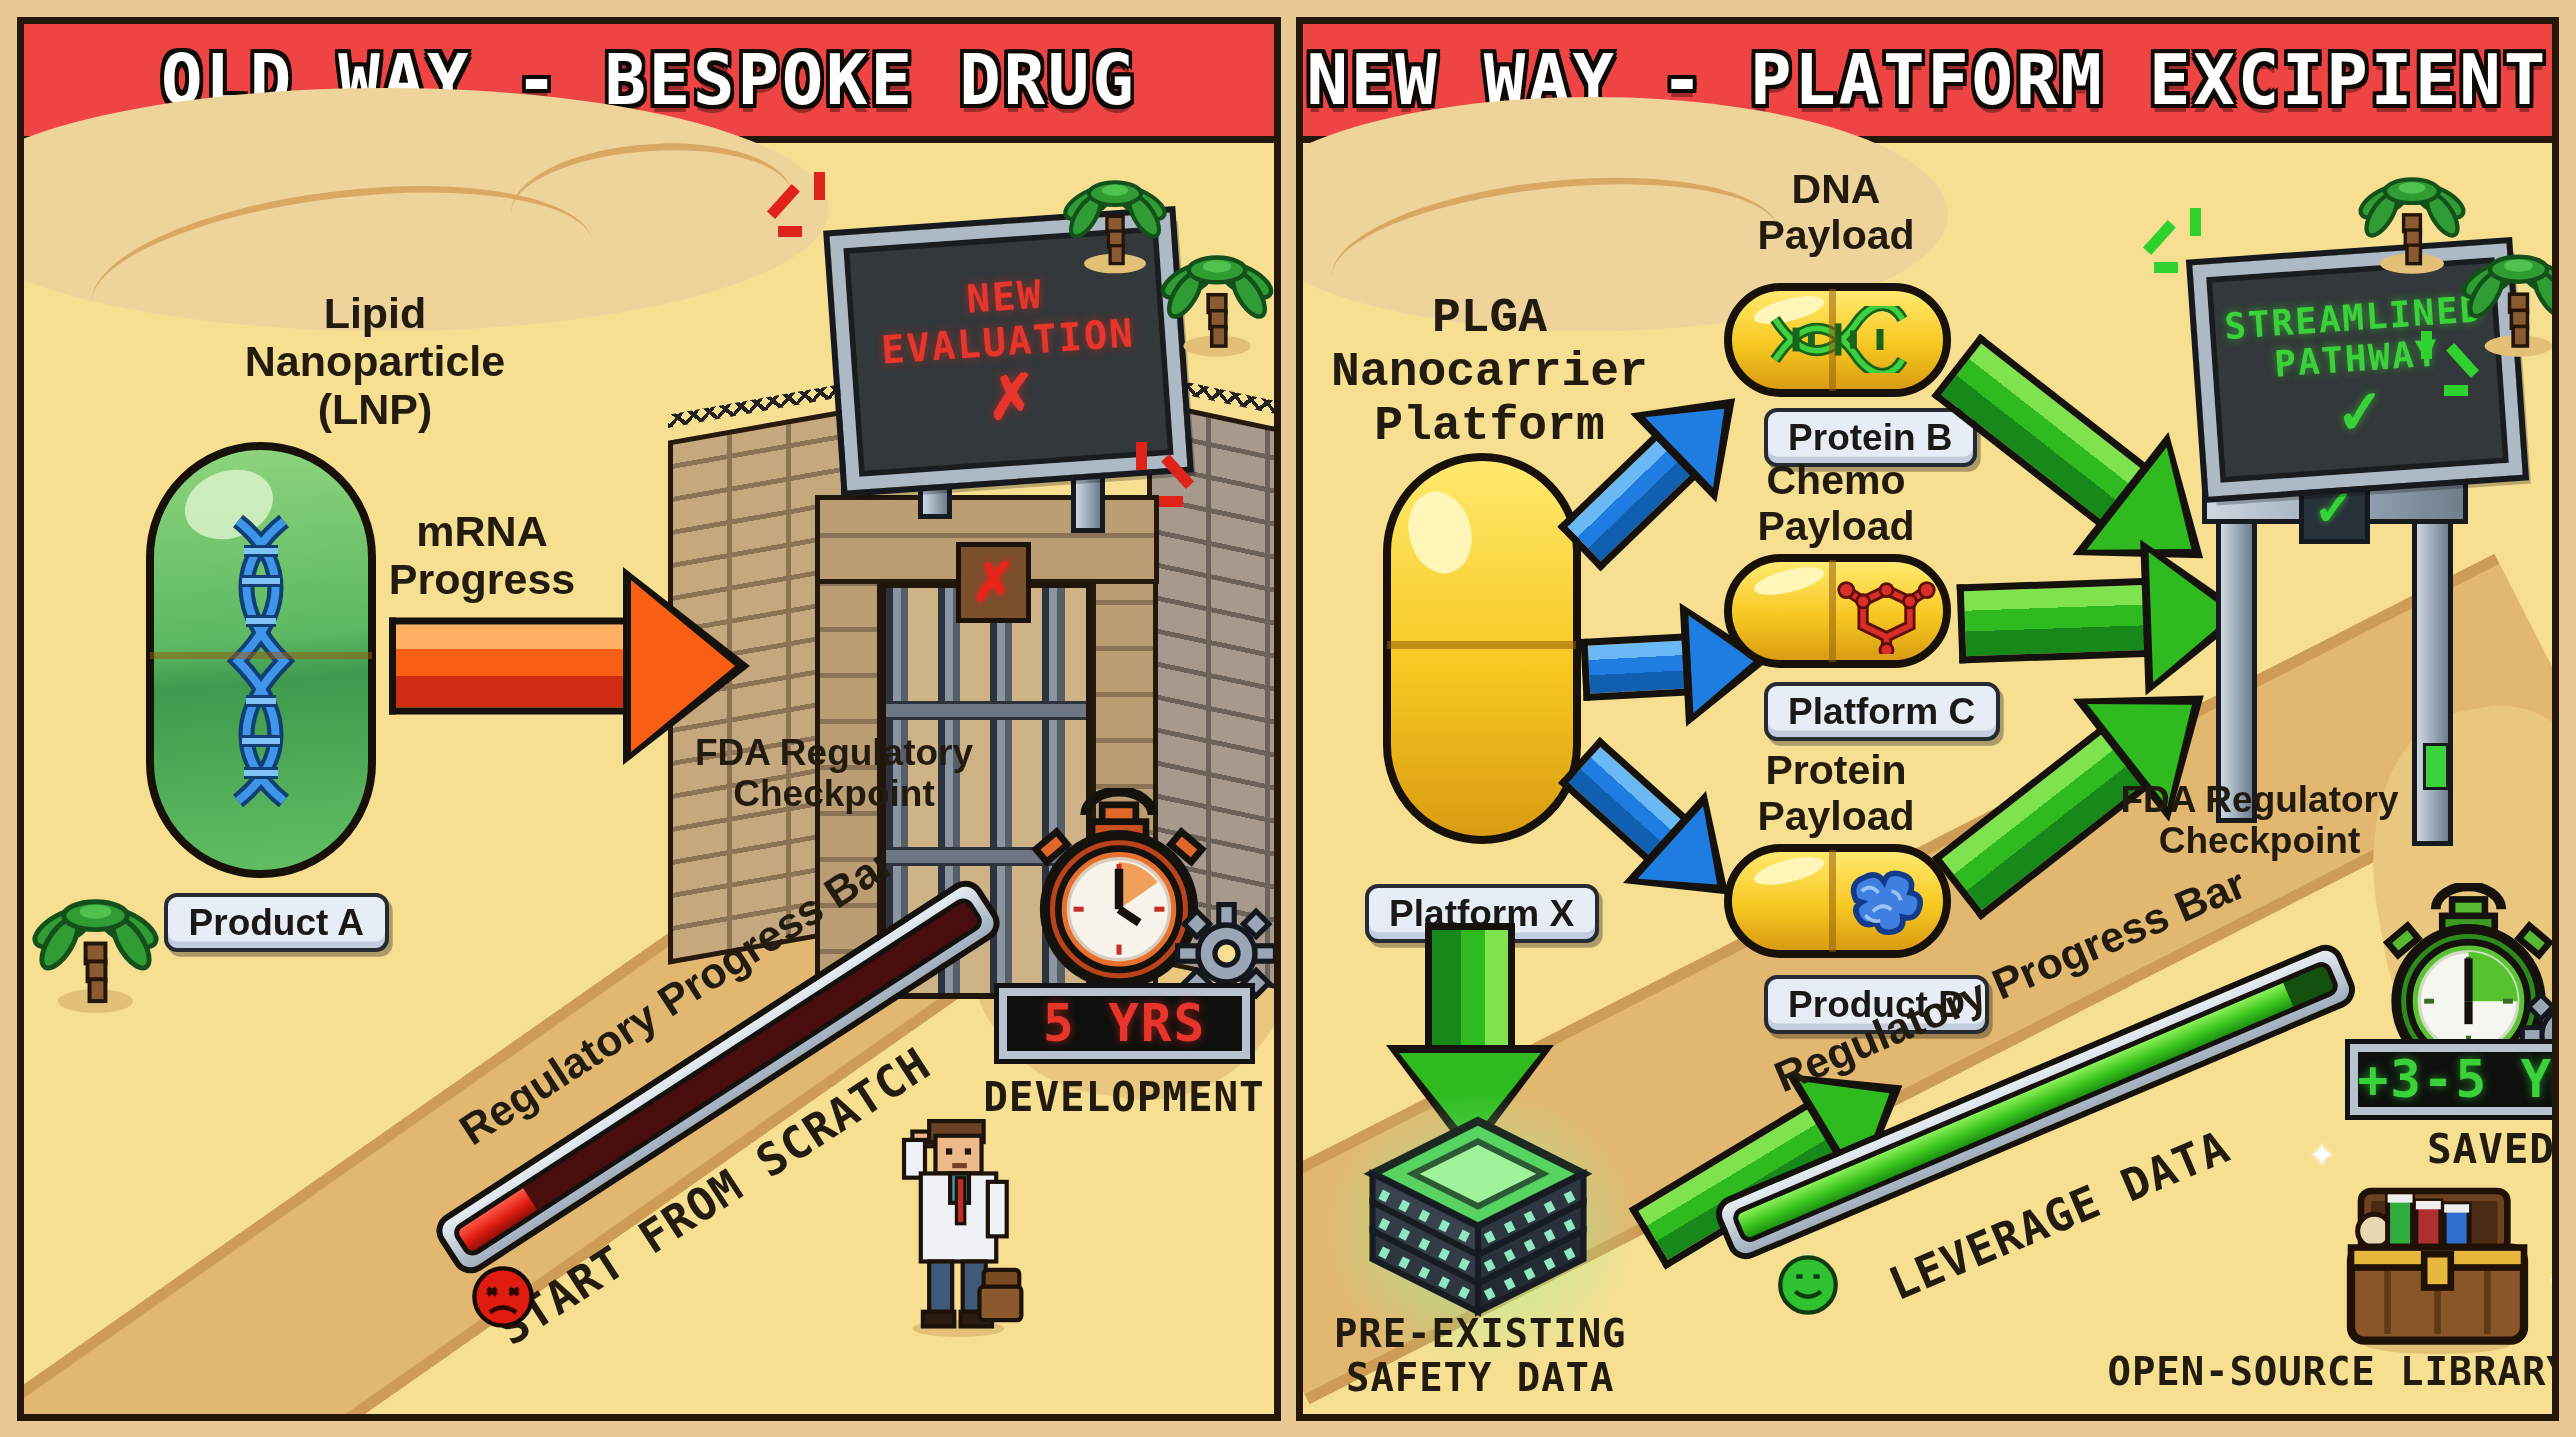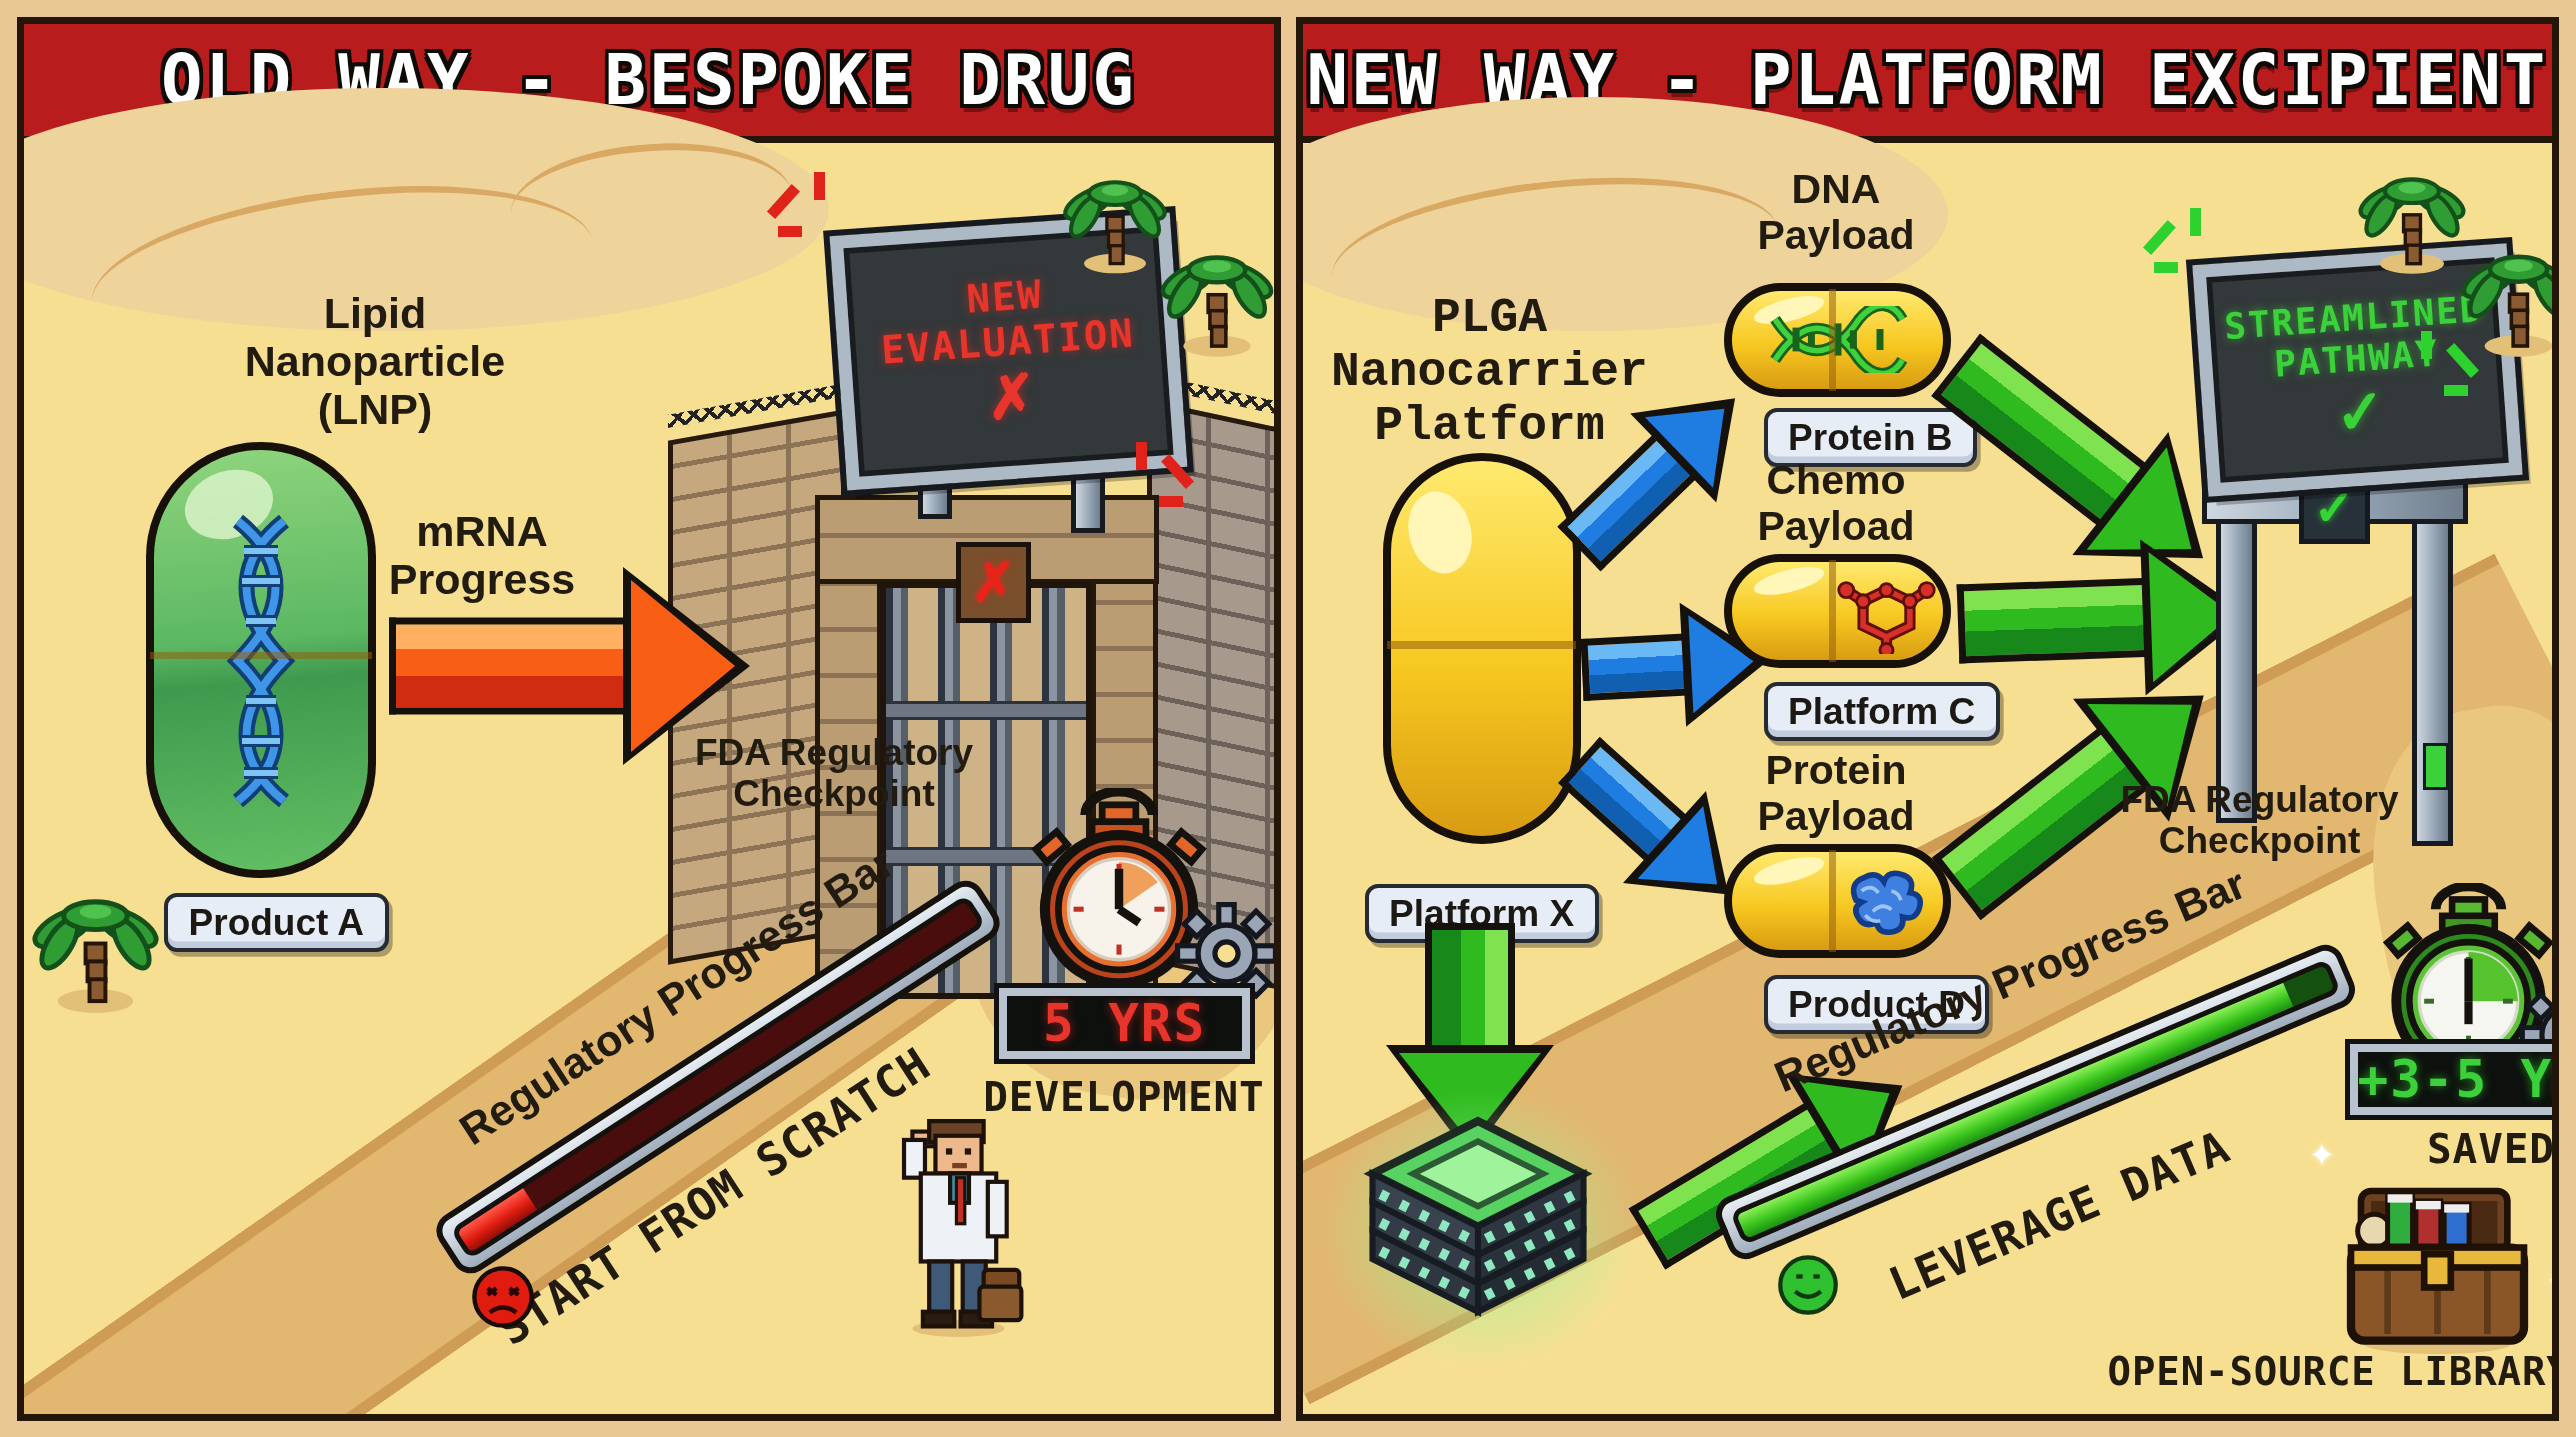--- a/index.html
+++ b/index.html
@@ -1,21 +1,21 @@
 <!DOCTYPE html>
 <html style="font-size:15px"><head>
 <meta charset="utf-8">
 <style>
   html,body{margin:0;padding:0;background:#caa36b;}
   #stage{position:relative;width:2576px;height:1438px;overflow:hidden;
          font-family:"Liberation Sans",sans-serif;color:#221b10;}
   .frame{position:absolute;inset:0;background:#e9c893;padding:17px;box-sizing:border-box;
          display:flex;gap:15px;}
   .panel{position:relative;flex:1;border:7.5px solid #241709;background:#f7df92;overflow:hidden;box-sizing:border-box;}
-  .panel-header{position:absolute;left:0;top:0;right:0;height:112px;background:#b91c1c;
+  .panel-header{position:absolute;left:0;top:0;right:0;height:112px;background:#ef4444;
         border-bottom:7.5px solid #241709;display:flex;align-items:center;justify-content:center;}
   .panel-title{font-family:"DejaVu Sans Mono",monospace;font-weight:bold;font-size:69px;letter-spacing:2.8px;
         color:#ffffff;white-space:nowrap;
         text-shadow:3.7px 0 #0e0a06,-3.7px 0 #0e0a06,0 3.7px #0e0a06,0 -3.7px #0e0a06,
         3.7px 3.7px #0e0a06,-3.7px -3.7px #0e0a06,3.7px -3.7px #0e0a06,-3.7px 3.7px #0e0a06,0 8.4px 0 rgba(0,0,0,.35);}
   .canvas{position:absolute;left:0;top:120px;right:0;bottom:0;}
 
   
   .dune{position:absolute;background:#eed39b;border-radius:50%;}
   .crest{position:absolute;border-top:7.5px solid #d9a963;border-radius:50%;}
@@ -516,20 +516,22 @@
         <polygon points="60,84 112,58 112,72 60,98" fill="#242c33" stroke="#161c22" stroke-width="3"></polygon>
         <g stroke="#8fe7c0" stroke-width="5" stroke-dasharray="4 7">
           <line x1="12" y1="40" x2="56" y2="62"></line>
               <line x1="64" y1="62" x2="108" y2="40"></line>
           <line x1="12" y1="54" x2="56" y2="76"></line>
               <line x1="64" y1="76" x2="108" y2="54"></line>
           <line x1="12" y1="68" x2="56" y2="90"></line>
               <line x1="64" y1="90" x2="108" y2="68"></line>
         </g>
       </svg>
+      <div class="lbl mono" style="left:4.7px;top:1168px;width:346px;font-size:39px;">PRE-EXISTING
+SAFETY DATA</div>
       <div class="arrow a-green" style="left:344px;top:1025px;width:298px;--sh:71px;--hh:140px;--hw:94px;transform:rotate(-31deg);">
         <i class="shaft"></i>
             <i class="head-o"></i>
             <i class="head-i"></i>
           </div>
 
       <div class="lbl rot" style="left:426px;top:812px;width:562px;font-size:43px;transform:rotate(-23deg);white-space:nowrap;">Regulatory Progress Bar</div>
       <div class="pbar pbar-green rot" style="left:393px;top:925px;width:679px;height:66px;transform:rotate(-23deg);">
         <div class="track">
           <div class="fill" style="width: 93%;"></div>

